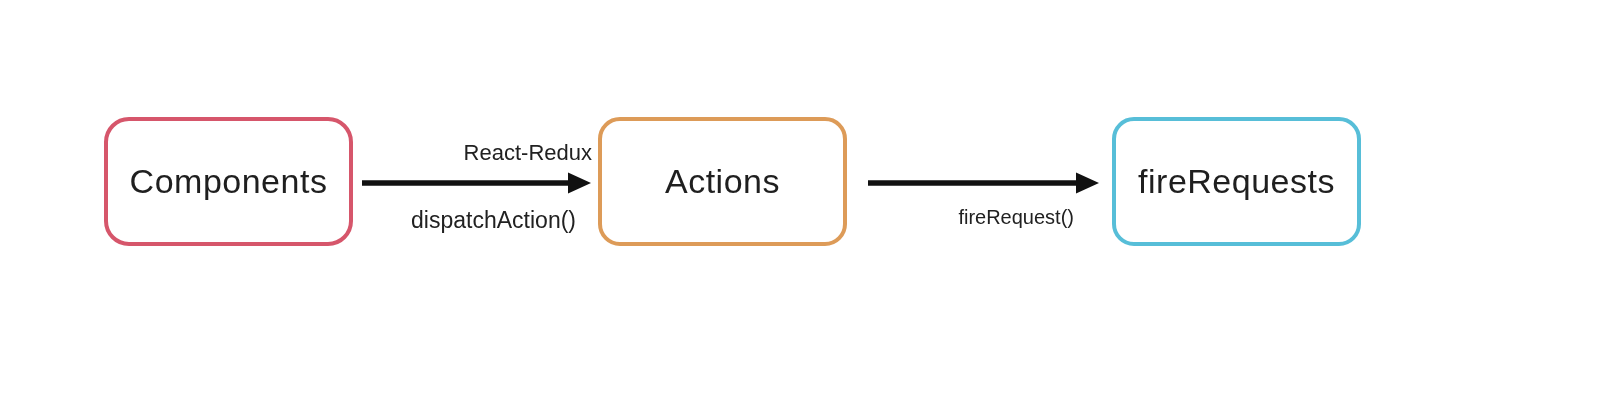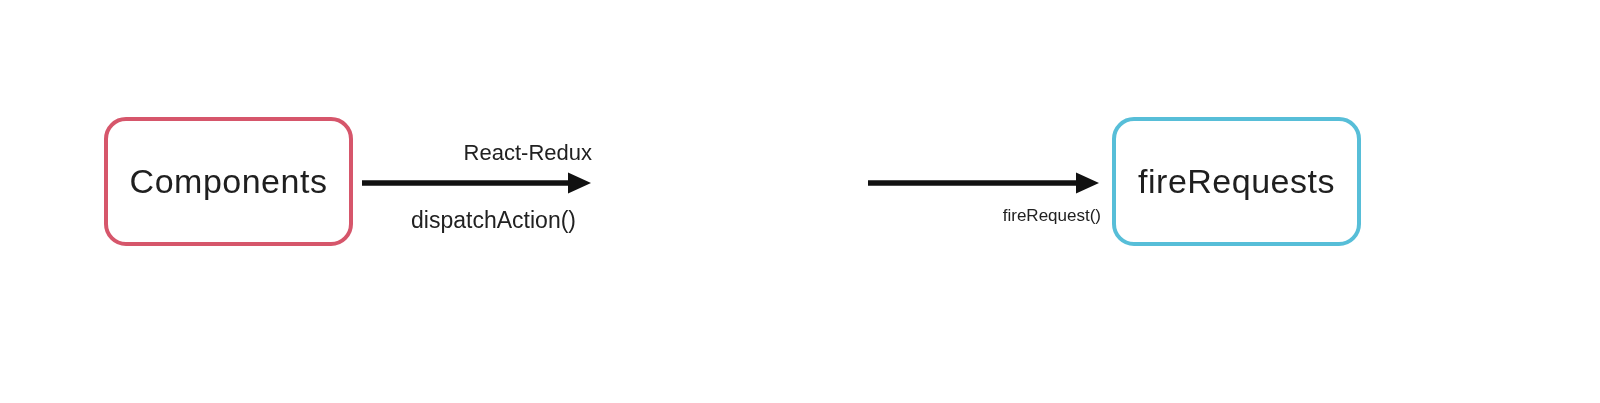--- a/index.html
+++ b/index.html
@@ -49,40 +49,43 @@
 
   .edge-label {
     position: absolute;
     color: #212121;
     font-size: 22px;
     text-align: right;
     white-space: nowrap;
   }
   #label-react-redux   { left: 360px; width: 232px; top: 140px; }
   #label-dispatch      { left: 340px; width: 236px; top: 207px; font-size: 23px; }
-  #label-fire-request  { left: 869px; width: 232px; top: 206px; font-size: 17px; }
+  #label-fire-request  { left: 842px; width: 232px; top: 206px; font-size: 20px; }
 </style>
 </head>
 <body>
 
 <div class="canvas">
 
-  <div class="node" id="node-components" style="border-color: rgb(214, 86, 107);">
+  <div class="node" id="node-components" style="border-color: rgb(214, 86, 107); border-radius: 25px;">
     <span class="node-label">Components</span>
   </div>
 
   <div class="edge-label" id="label-react-redux">React-Redux</div>
 
   <svg class="arrow-svg" id="arrow-1" viewBox="0 0 230 30" xmlns="http://www.w3.org/2000/svg">
     <line x1="0" y1="15" x2="208" y2="15" stroke="currentColor" stroke-width="5.5"></line>
     <polygon points="206,4.5 229,15 206,25.5" fill="currentColor"></polygon>
   </svg>
 
   <div class="edge-label" id="label-dispatch">dispatchAction()</div>
 
+  <div class="node" id="node-actions" style="border-color: rgb(221, 155, 88);">
+    <span class="node-label">Actions</span>
+  </div>
 
   <svg class="arrow-svg" id="arrow-2" viewBox="0 0 232 30" xmlns="http://www.w3.org/2000/svg">
     <line x1="0" y1="15" x2="210" y2="15" stroke="currentColor" stroke-width="5.5"></line>
     <polygon points="208,4.5 231,15 208,25.5" fill="currentColor"></polygon>
   </svg>
 
   <div class="edge-label" id="label-fire-request">fireRequest()</div>
 
   <div class="node" id="node-firerequests" style="border-color: rgb(87, 190, 216);">
     <span class="node-label">fireRequests</span>

